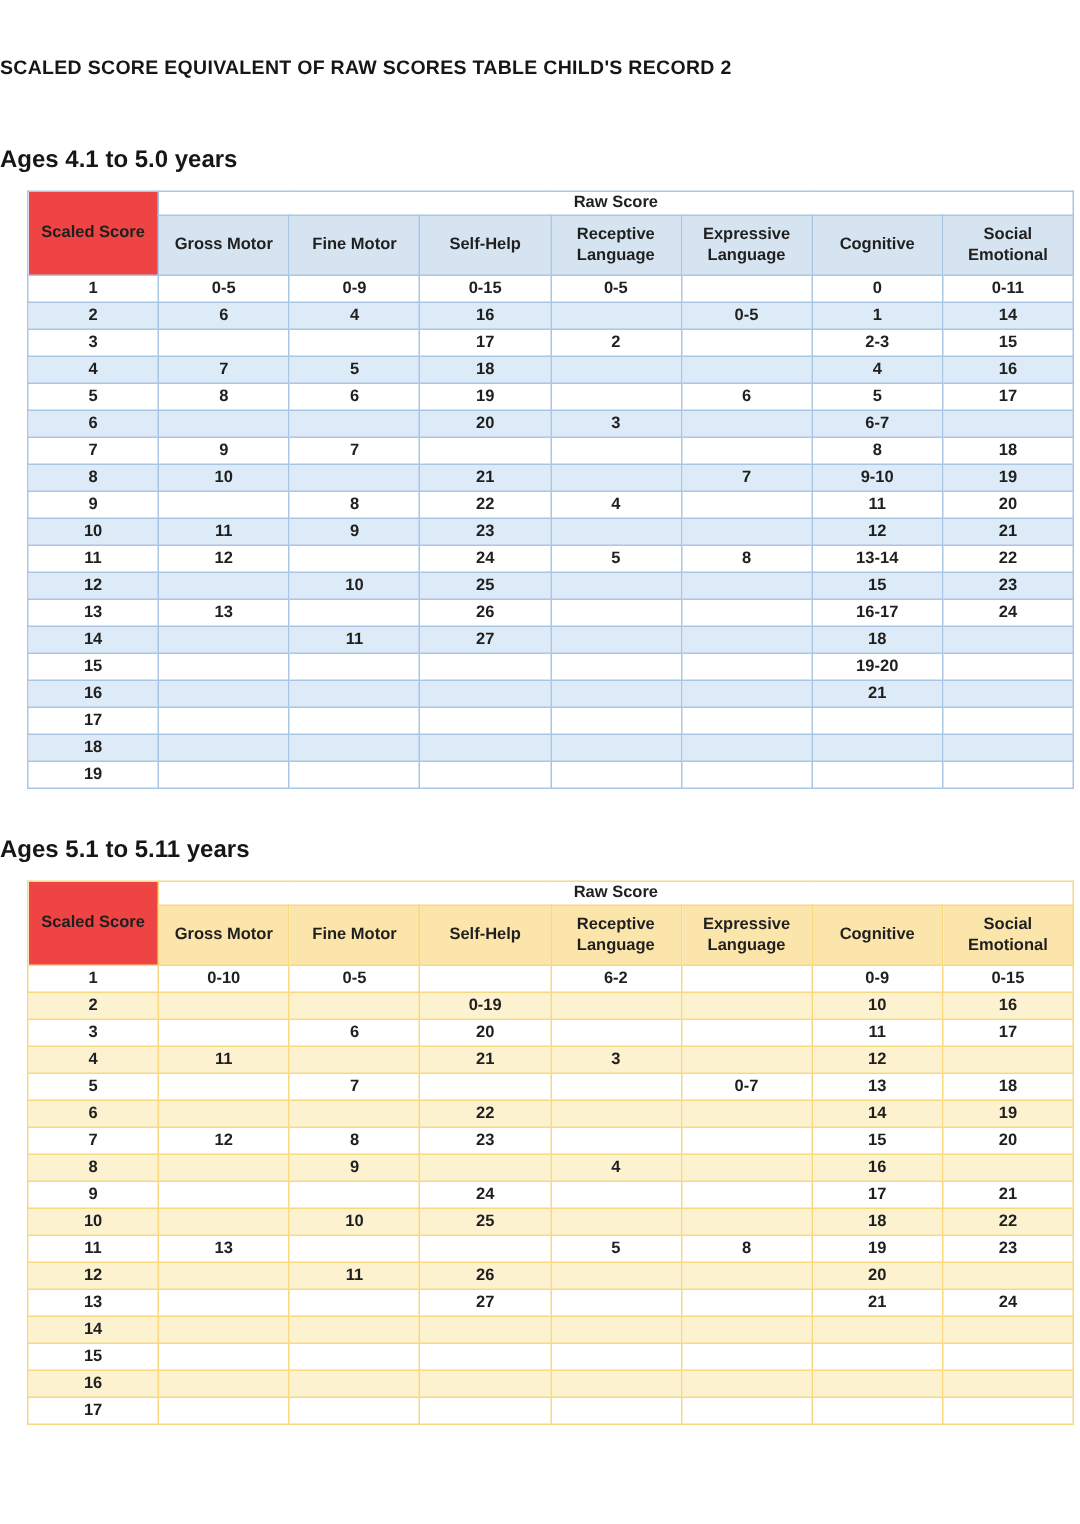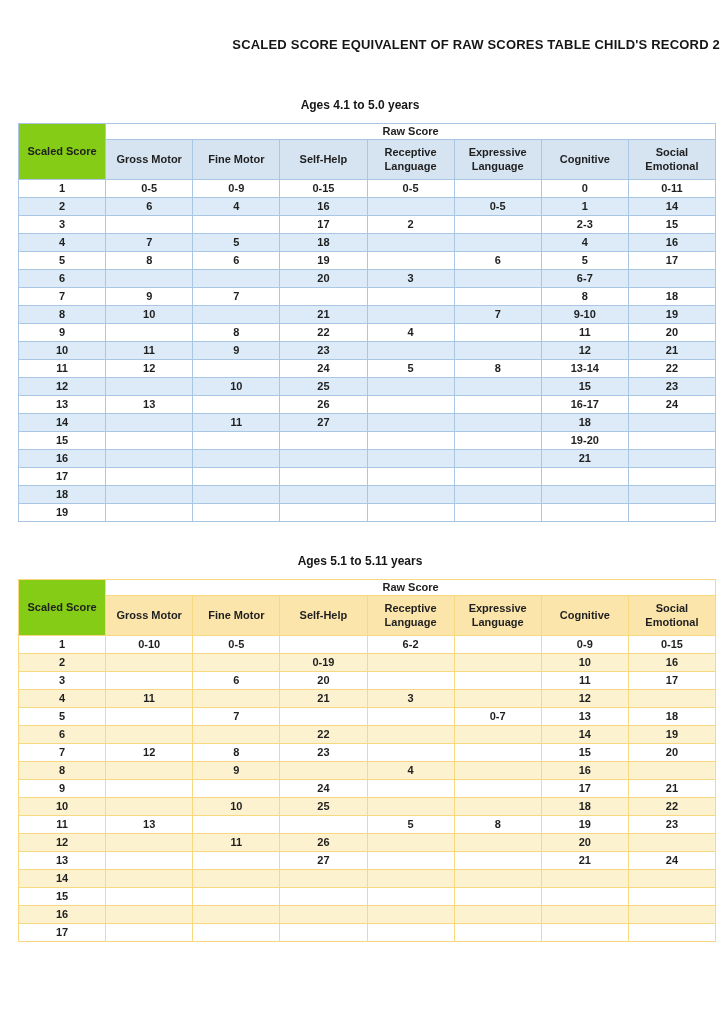--- a/index.html
+++ b/index.html
@@ -12,30 +12,30 @@
   .page {
     position: relative;
     width: 720px;
     height: 1016px;
     background: #ffffff;
     overflow: hidden;
   }
   .doc-title {
     margin: 0;
     padding-top: 37px;
-    text-align: right;
+    text-align: left;
     font-size: 13px;
     font-weight: bold;
     letter-spacing: 0.2px;
     color: #161616;
   }
   .table-caption {
     margin: 0;
-    text-align: center;
-    font-size: 12px;
+    text-align: left;
+    font-size: 16px;
     font-weight: bold;
     color: #161616;
   }
   .cap-first  { margin-top: 46px; }
   .cap-second { margin-top: 32px; }
   table.scores {
     border-collapse: collapse;
     table-layout: fixed;
     width: 698px;
     margin: 11px 0 0 18px;
@@ -51,21 +51,21 @@
     font-weight: bold;
     line-height: 1.25;
     padding: 0 2px;
     color: #1f1f1f;
     background: #ffffff;
     overflow: hidden;
     white-space: normal;
   }
   .scores .raw-score-row th { height: 16px; }
   .scores .subhead-row th   { height: 40px; background: var(--subhead); }
-  .scores th.scaled-head    { background: #84cc16; }
+  .scores th.scaled-head    { background: #ef4444; }
   .scores tbody td          { height: 18px; }
   .scores tbody tr.band td  { background: var(--band); }
 </style>
 </head>
 <body>
 
 <div class="page">
 
   <h1 class="doc-title">SCALED SCORE EQUIVALENT OF RAW SCORES TABLE CHILD'S RECORD 2</h1>
 

